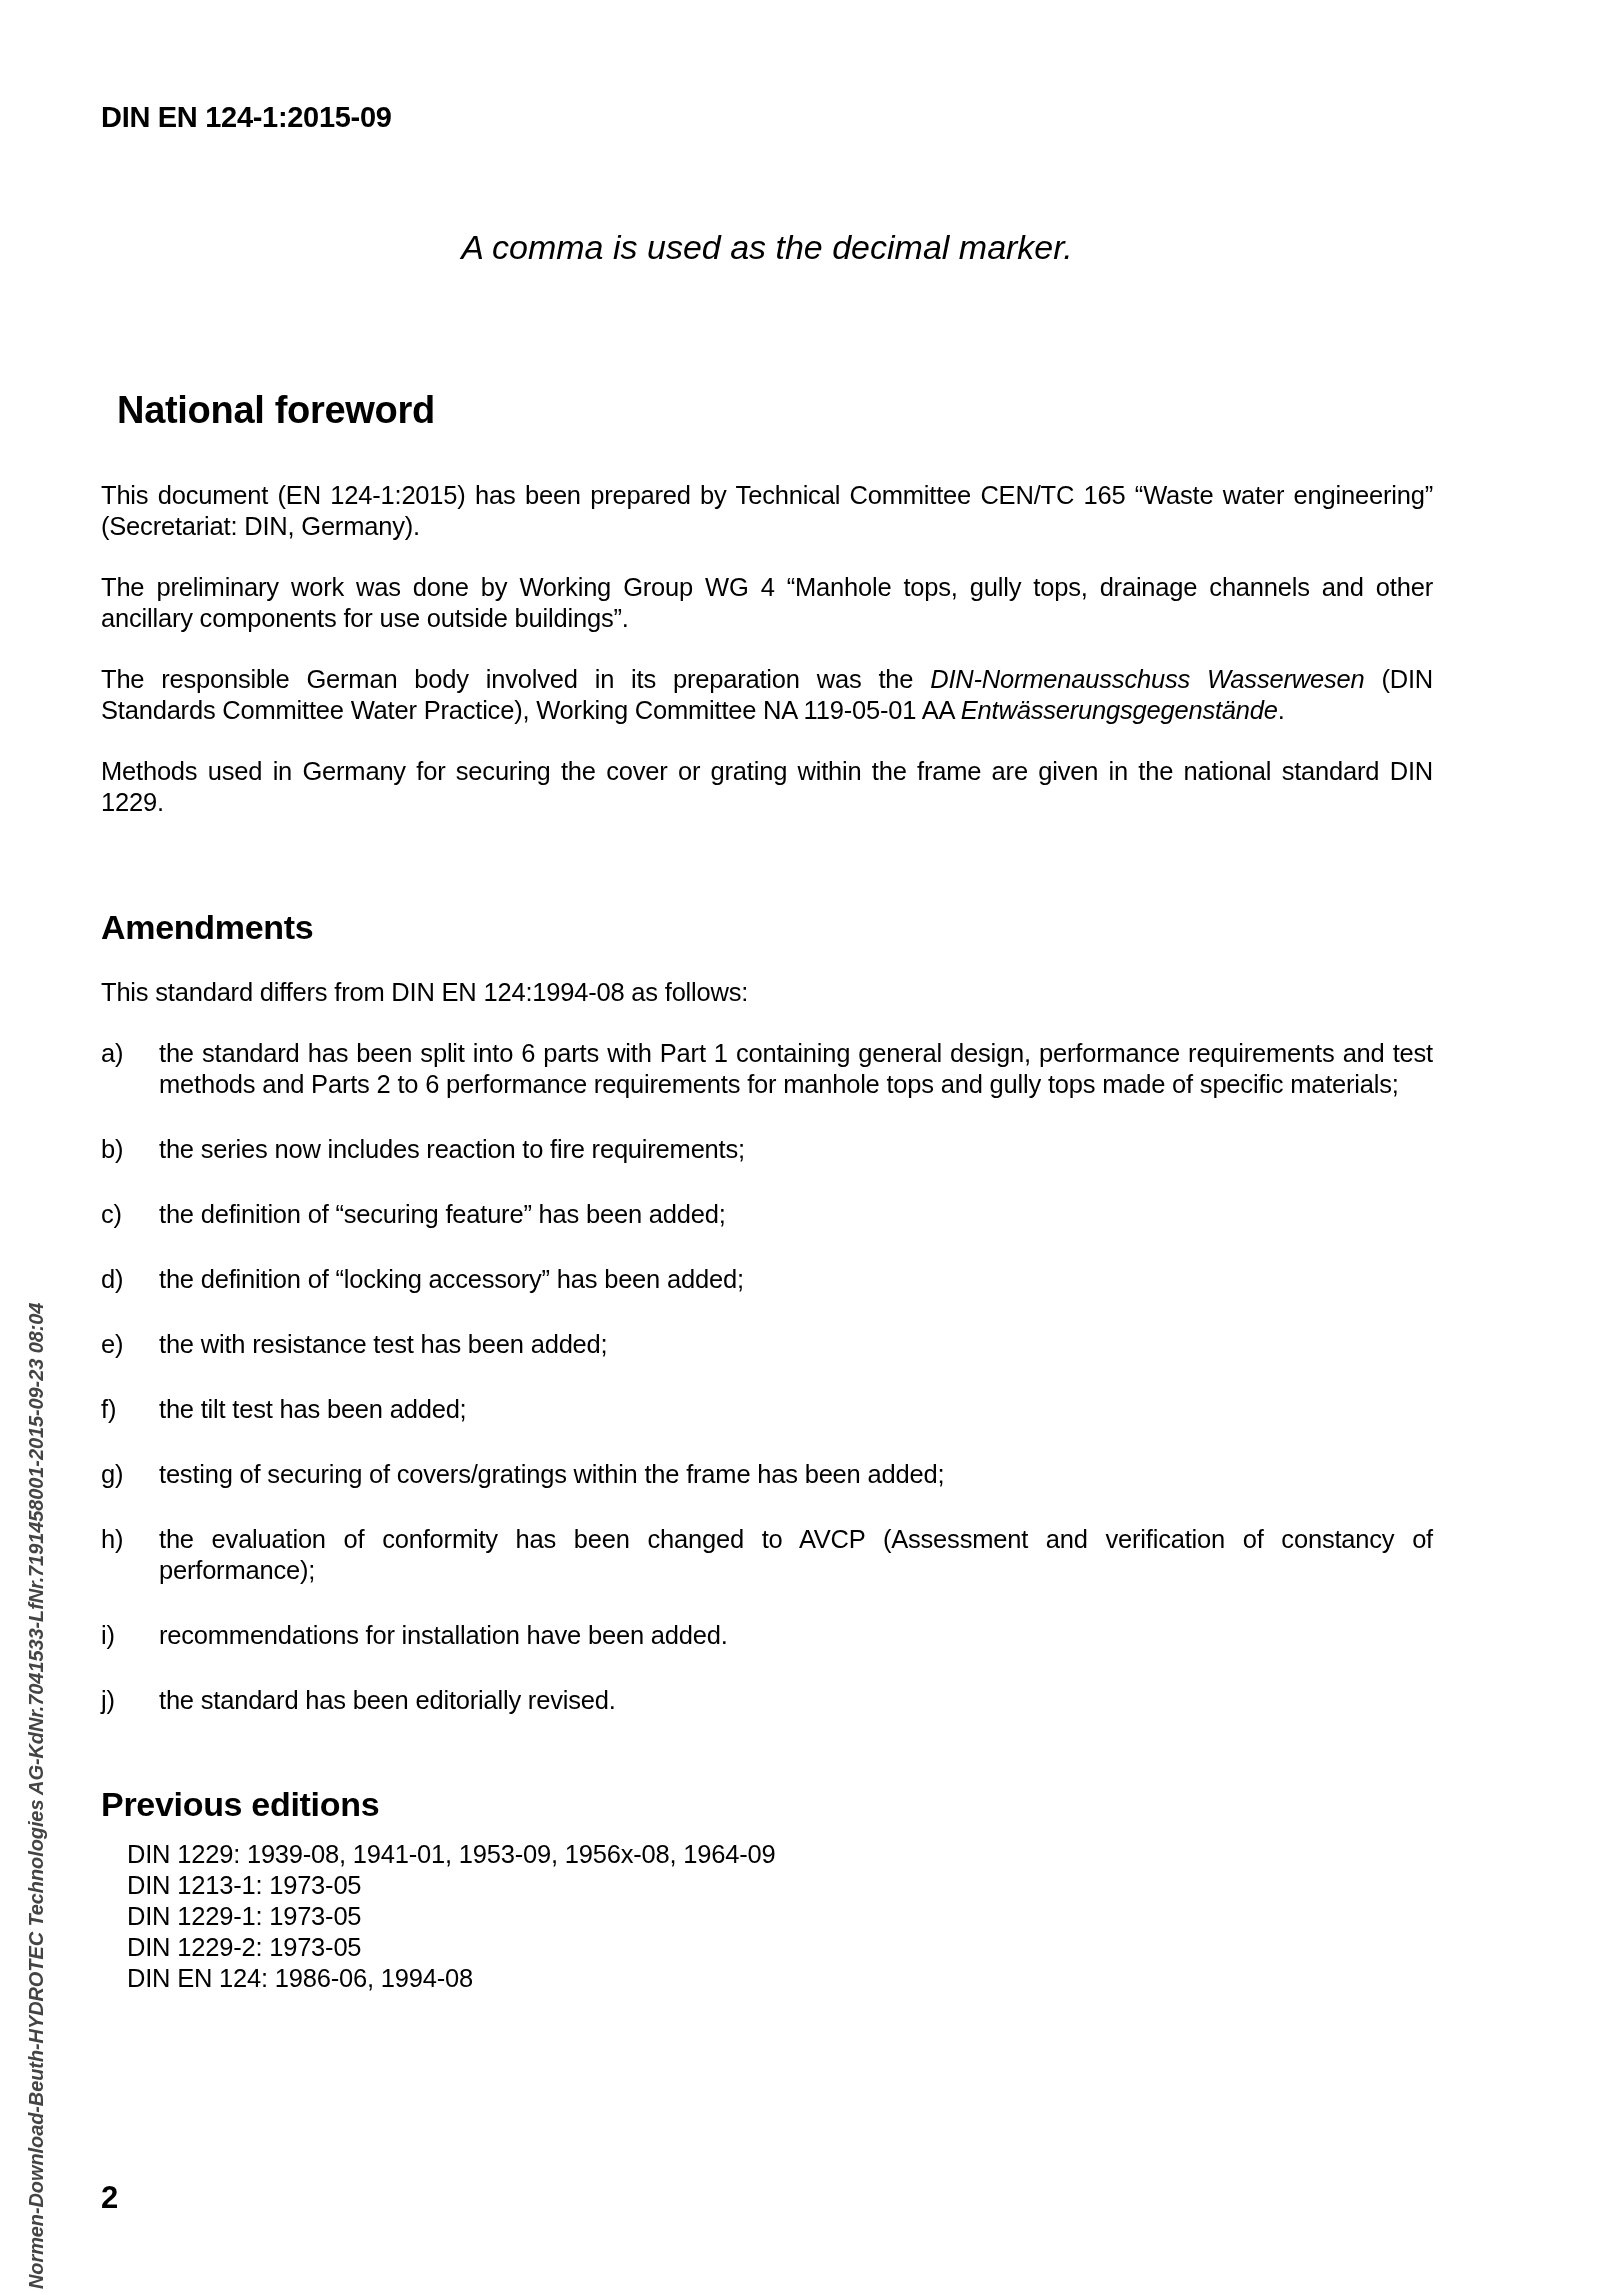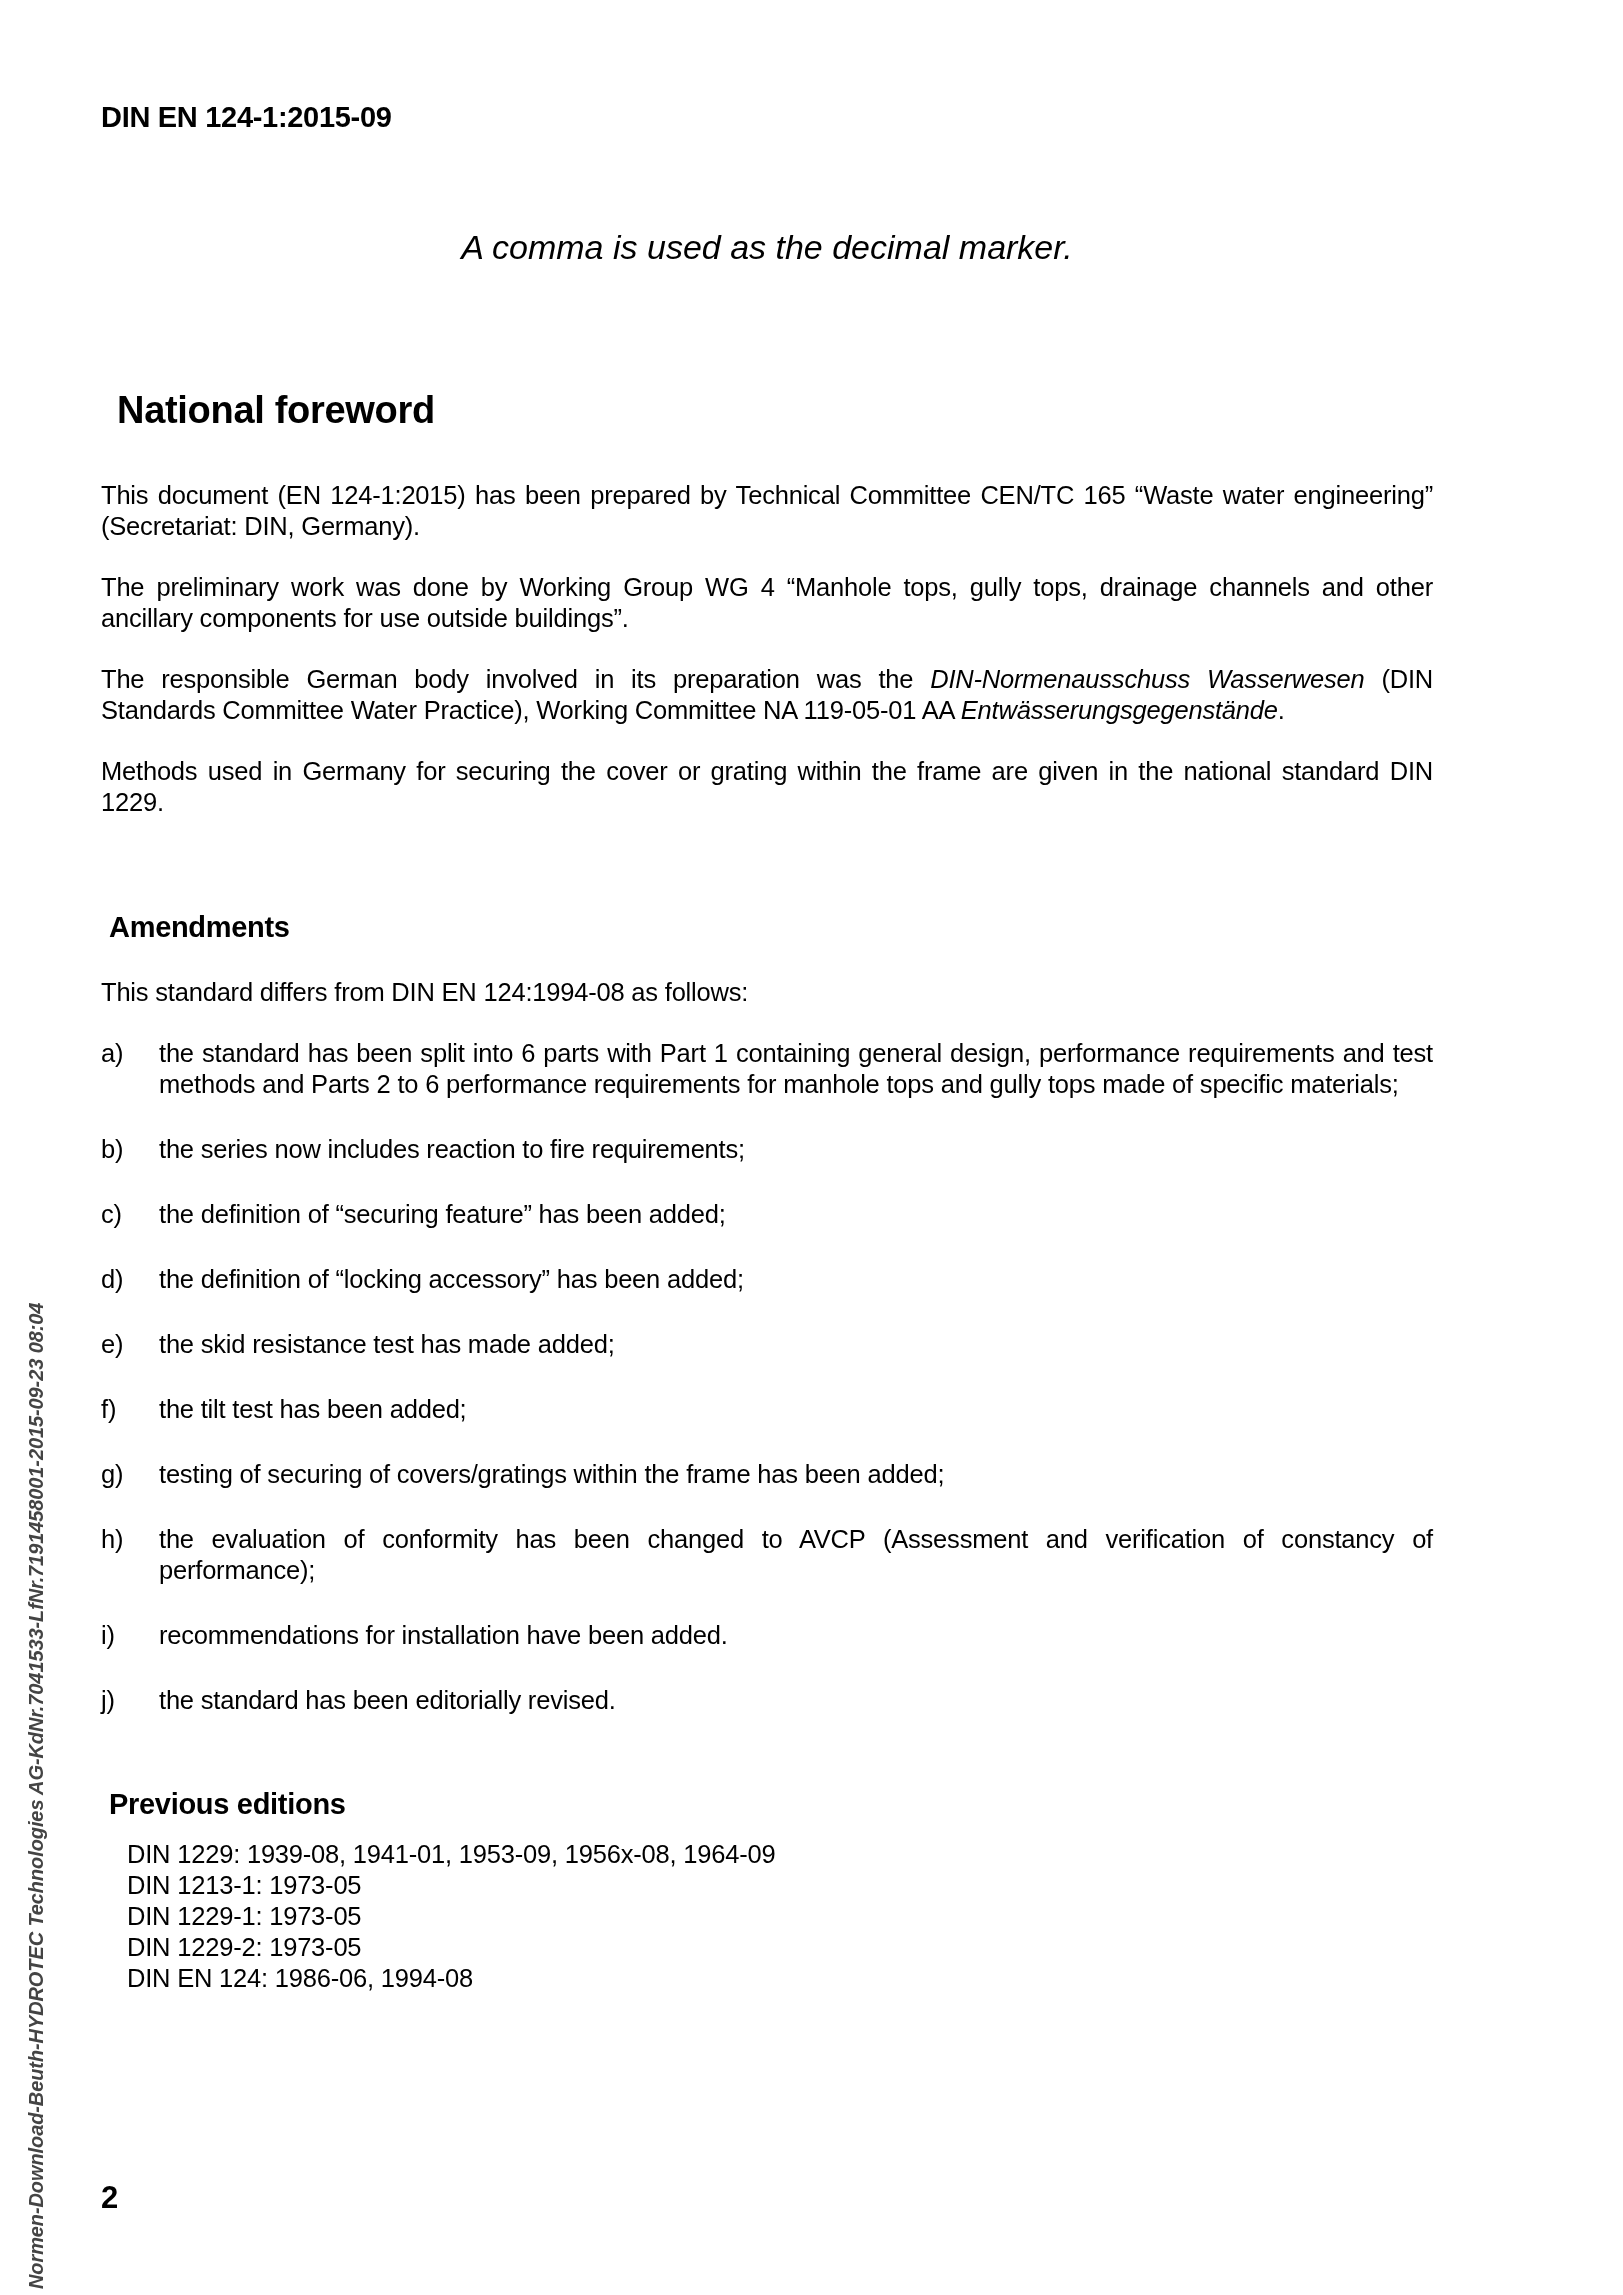--- a/index.html
+++ b/index.html
@@ -56,22 +56,22 @@
     text-align: justify;
   }
   .body-par.first {
     margin-top: 47px;
   }
   .body-par em {
     font-style: italic;
   }
 
   .section-title {
-    margin: 92px 0 0 8px;
-    font-size: 29px;
+    margin: 92px 0 0 0;
+    font-size: 34px;
     line-height: 34px;
     font-weight: bold;
     letter-spacing: -0.3px;
   }
 
   .amend-intro {
     margin-top: 33px;
     text-align: left;
   }
 
@@ -166,21 +166,21 @@
     <div class="amend-item">
       <span class="amend-label">c)</span>
       <div class="amend-text">the definition of “securing feature” has been added;</div>
     </div>
     <div class="amend-item">
       <span class="amend-label">d)</span>
       <div class="amend-text">the definition of “locking accessory” has been added;</div>
     </div>
     <div class="amend-item">
       <span class="amend-label">e)</span>
-      <div class="amend-text">the skid resistance test has made added;</div>
+      <div class="amend-text">the with resistance test has been added;</div>
     </div>
     <div class="amend-item">
       <span class="amend-label">f)</span>
       <div class="amend-text">the tilt test has been added;</div>
     </div>
     <div class="amend-item">
       <span class="amend-label">g)</span>
       <div class="amend-text">testing of securing of covers/gratings within the frame has been added;</div>
     </div>
     <div class="amend-item">

